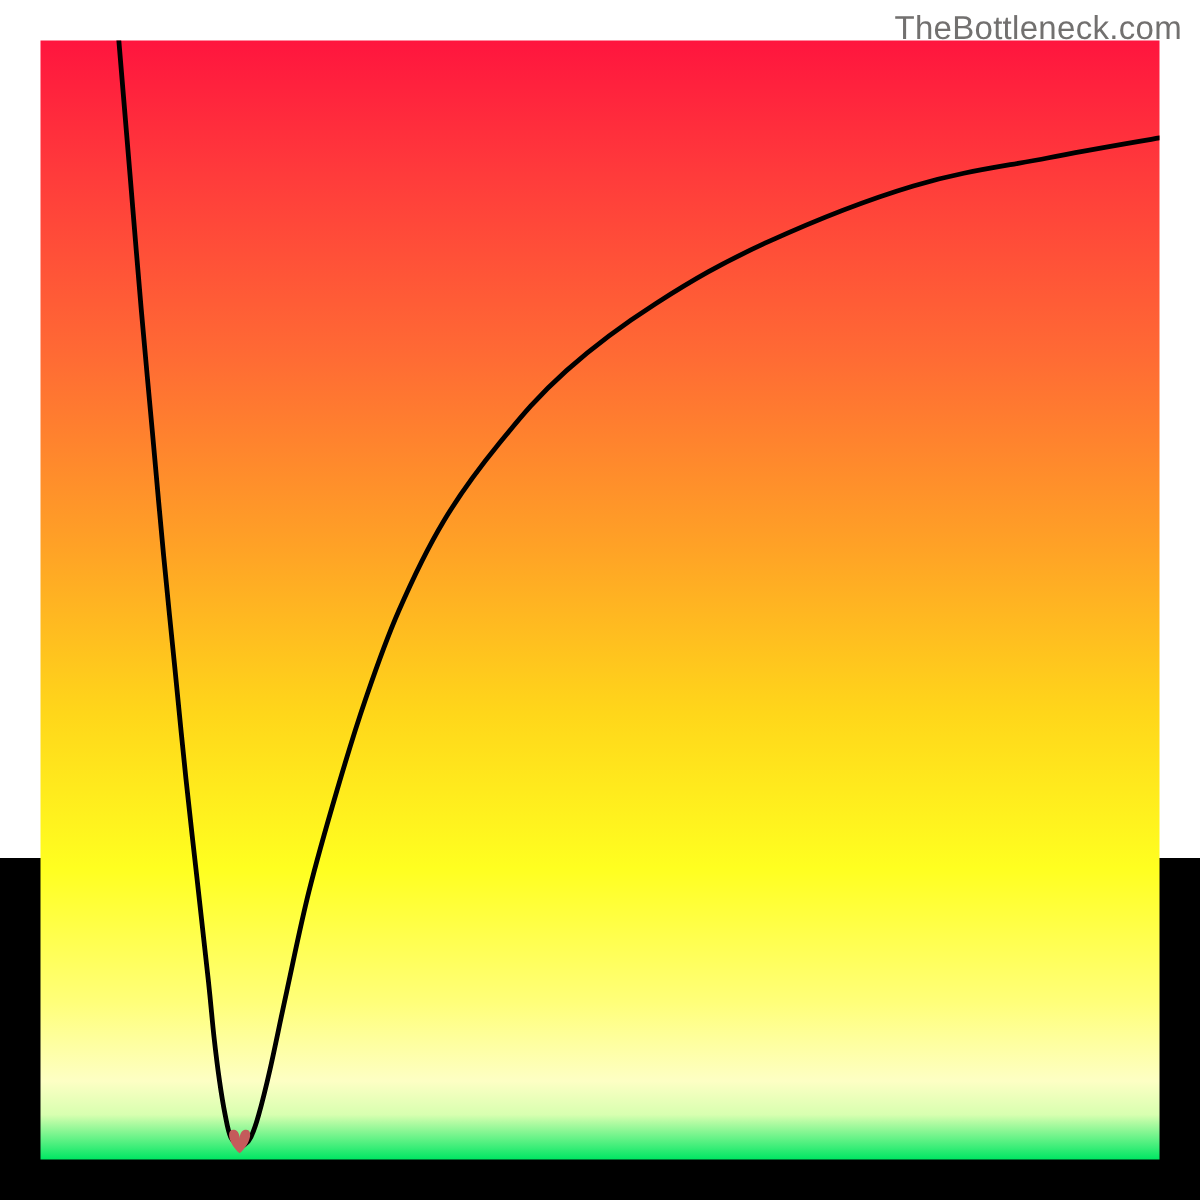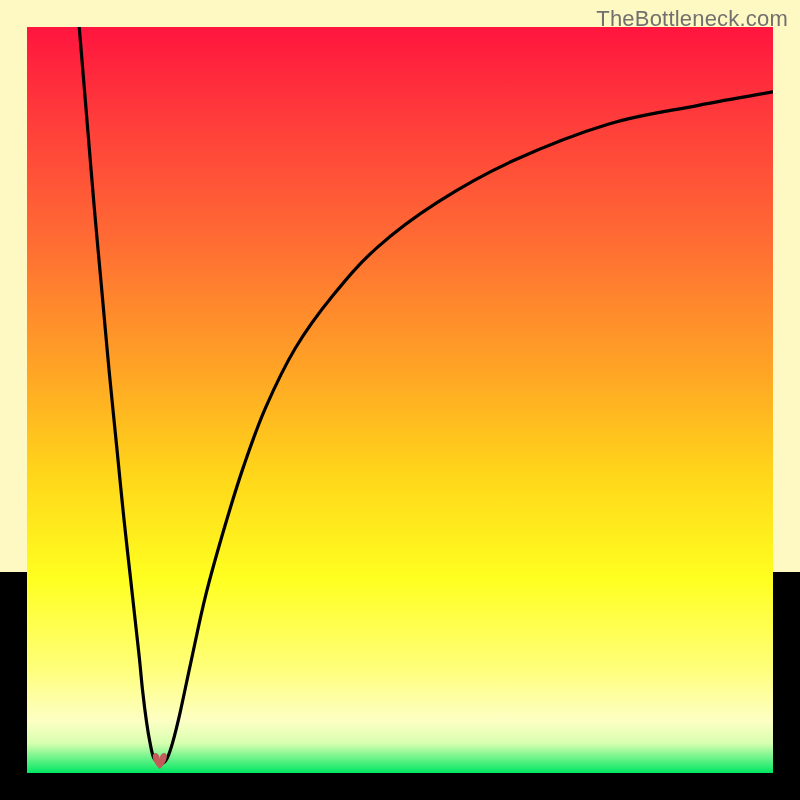--- a/index.html
+++ b/index.html
@@ -8,21 +8,21 @@
     width: 800px;
     height: 800px;
     overflow: hidden;
     background: #000;
     font-family: Arial, Helvetica, sans-serif;
   }
   .chart-container {
     position: relative;
     width: 800px;
     height: 572px;
-    background: #fef9c3;
+    background: #ffffff;
   }
   .plot-area {
     position: absolute;
     left: 27px;
     top: 27px;
     width: 746px;
     height: 746px;
     background: linear-gradient(to bottom,
       #ff153e 0%,
       #ff3b3b 12%,

